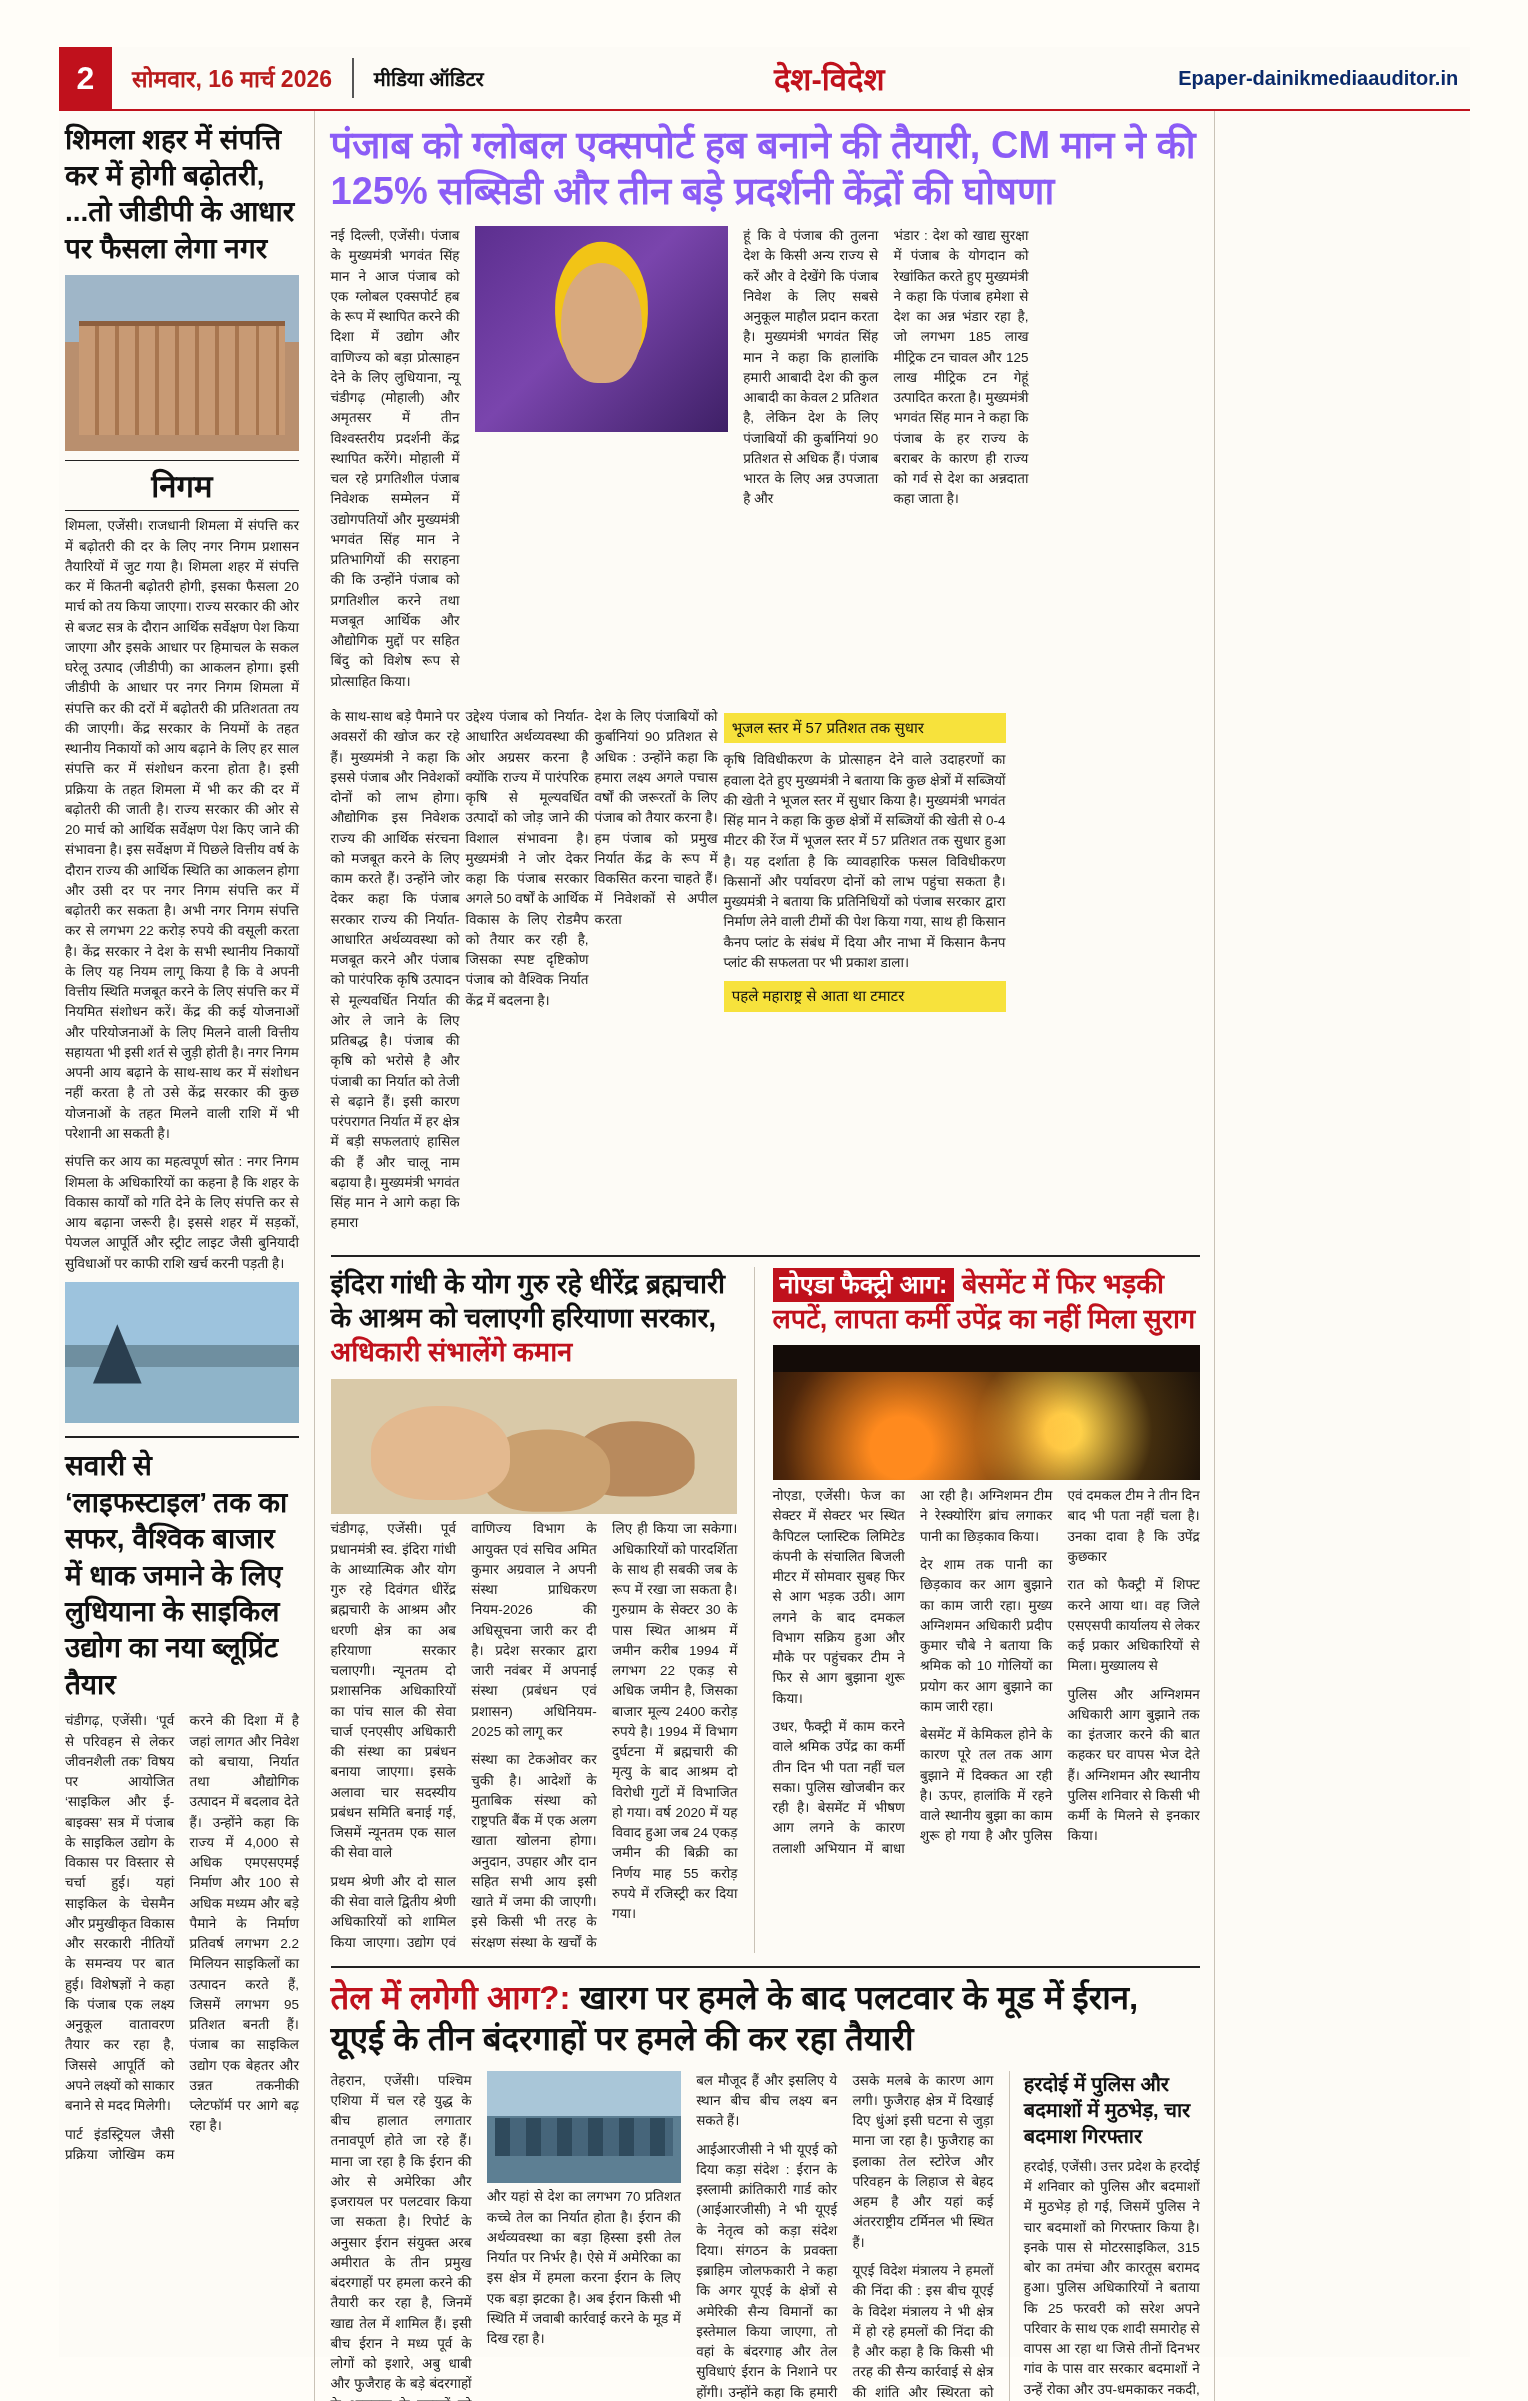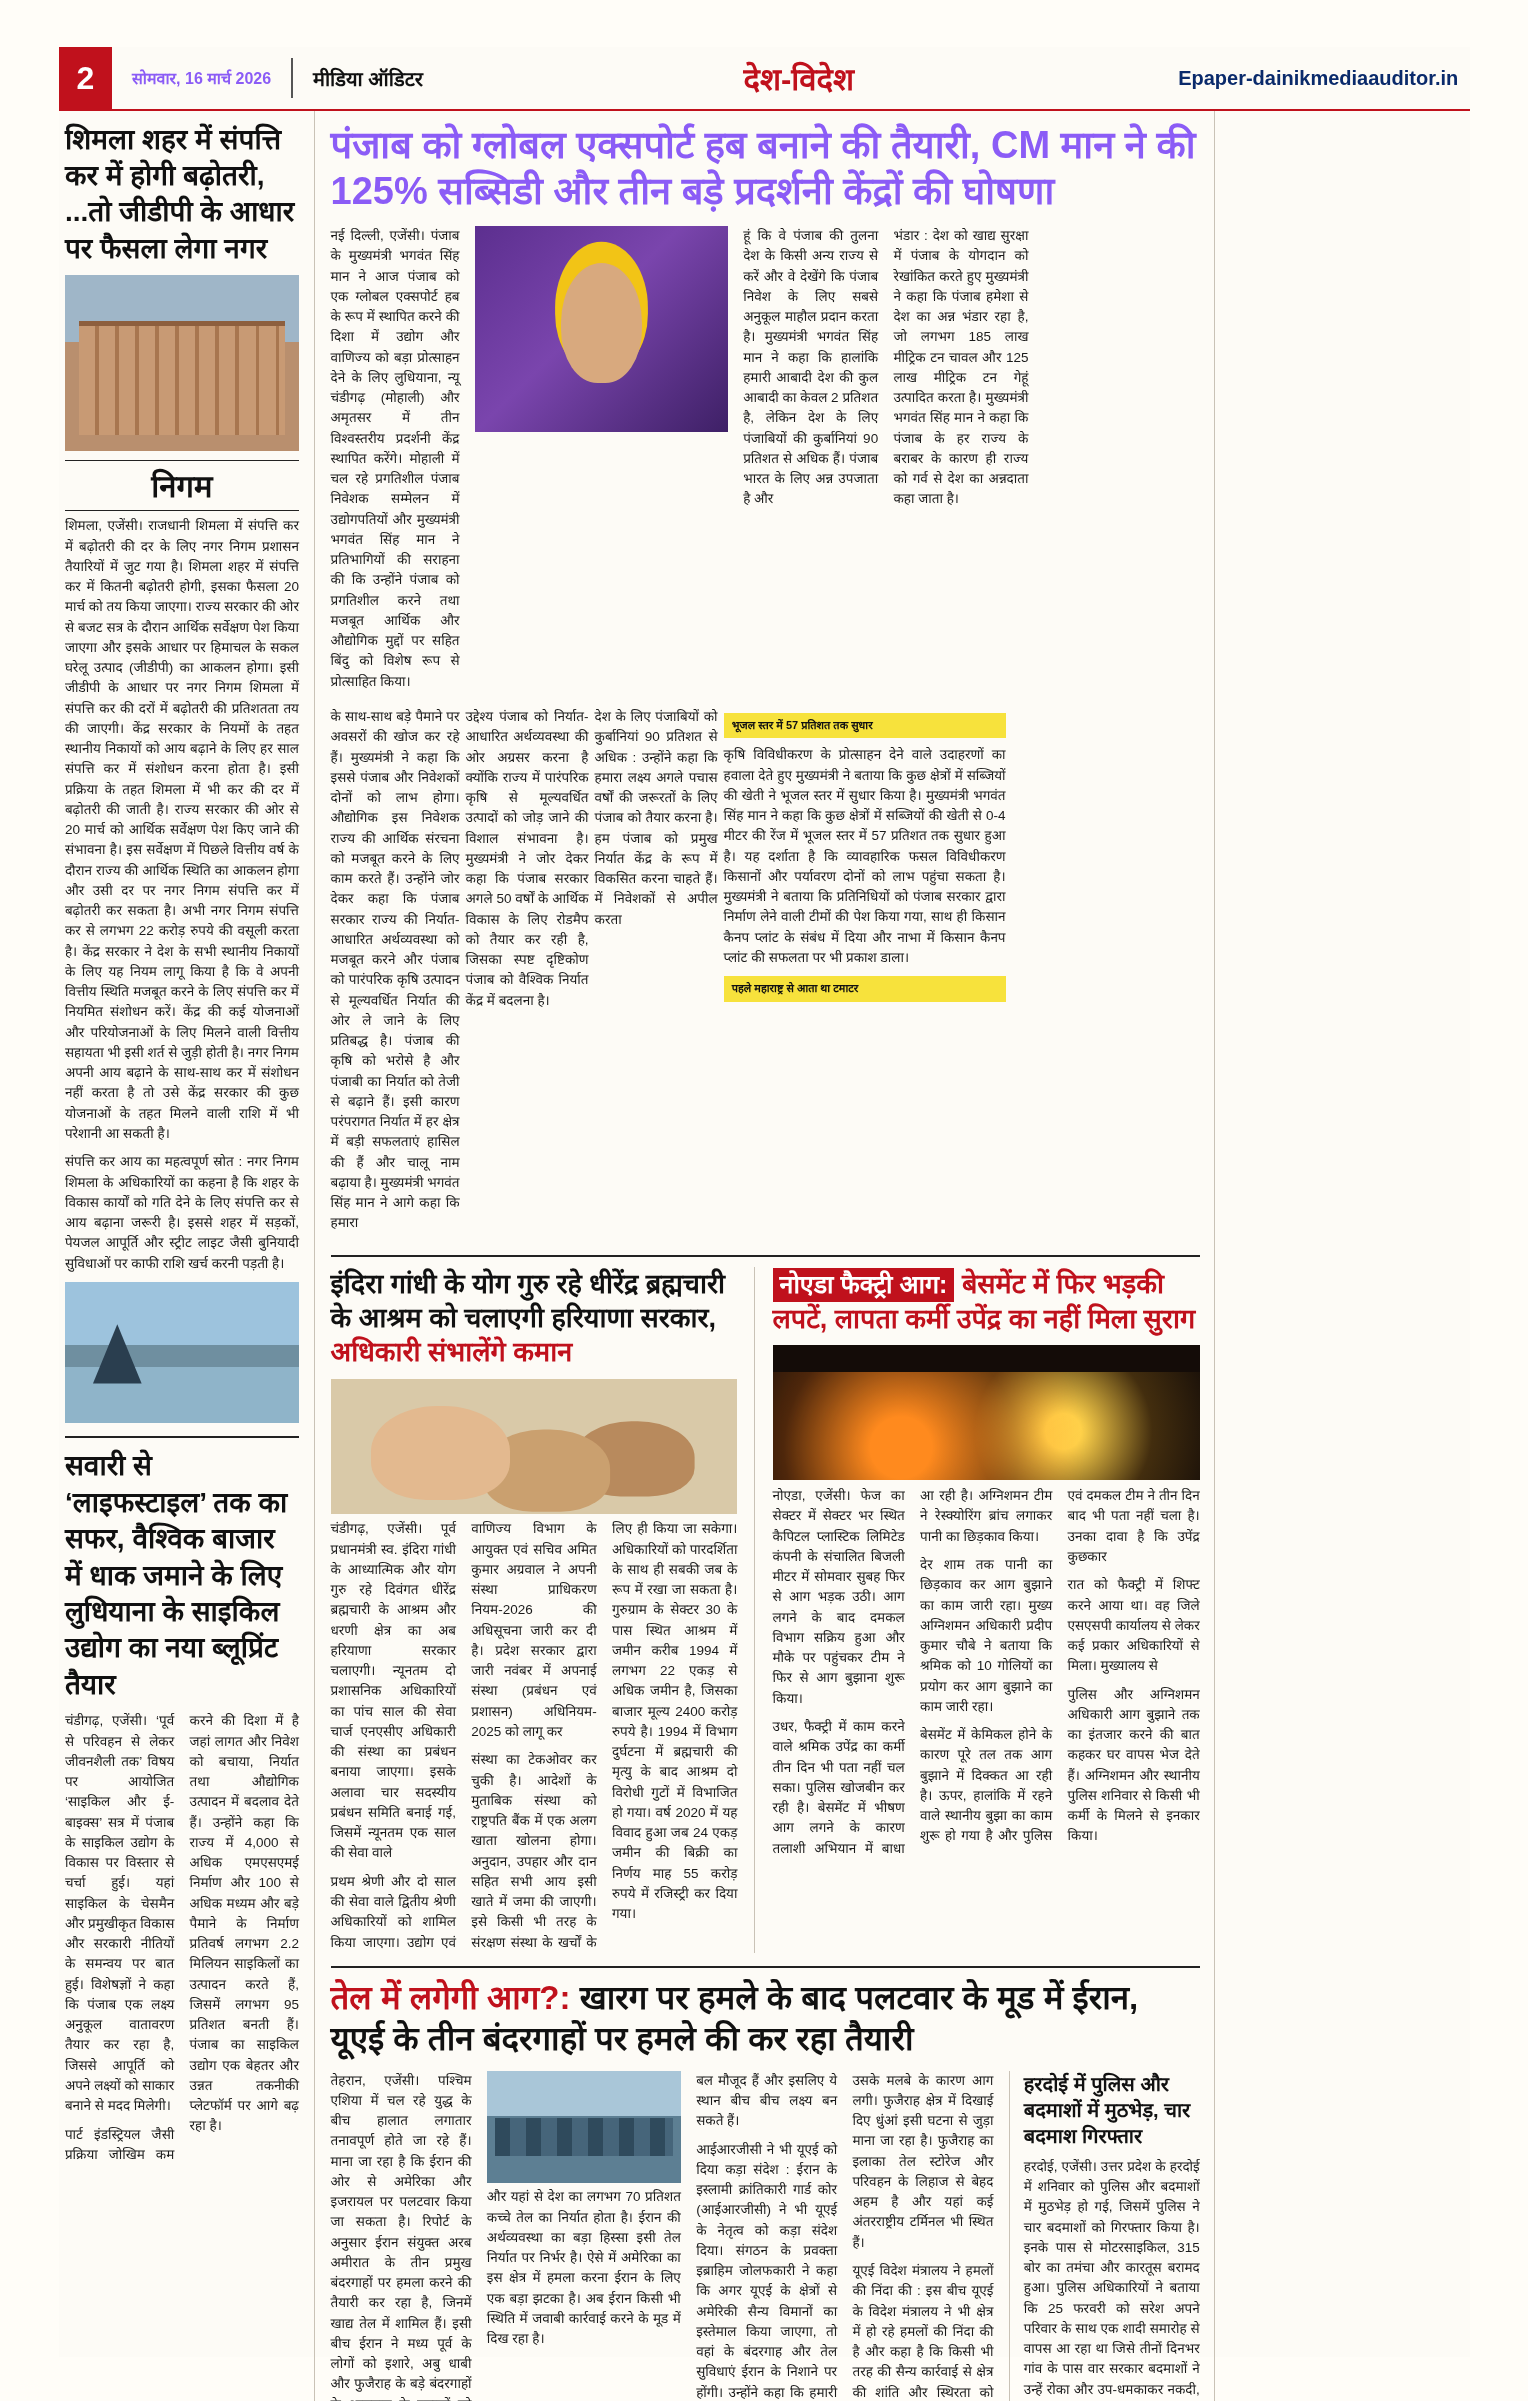--- a/index.html
+++ b/index.html
@@ -5,21 +5,21 @@
   html,body{margin:0;padding:0;background:#efeae2;}
   body{font-family:"Liberation Sans", sans-serif;}
   .page{width:1528px;height:2401px;background:#fffdf8;position:relative;margin:0 auto;
         box-sizing:border-box;padding:0;}
   .sheet{position:absolute;left:59px;top:47px;width:1411px;height:2310px;background:#fdfbf6;}
 
   
   .masthead{display:flex;align-items:stretch;height:62px;border-bottom:2.9px solid #c0111c;}
   .pagebox{width:53px;background:#c0111c;color:#fff;display:flex;align-items:center;justify-content:center;
            font-size:32px;font-weight:bold;}
-  .mdate{display:flex;align-items:center;padding:0 20px;font-size:16px;font-weight:bold;color:#8b5cf6;}
+  .mdate{display:flex;align-items:center;padding:0 20px;font-size:23px;font-weight:bold;color:#b91c1c;}
   .vsep{width:1.8px;background:#555;margin:10.6px 0;}
   .mbrand{display:flex;align-items:center;padding:0 20px;font-size:20px;font-weight:bold;color:#111;}
   .msection{flex:0 0 auto;display:flex;align-items:center;padding:0 23.5px;font-size:31px;font-weight:bold;color:#c0111c;}
   .mspacer{flex:1;}
   .msite{display:flex;align-items:center;padding:0 11.8px 0 23.5px;font-size:20px;font-weight:bold;color:#0a2a6b;}
 
   
   .body{display:flex;gap:0;}
   .leftcol{width:329px;border-right:1.2px solid #c9c2b6;padding:10.6px 15.3px 0 5.9px;box-sizing:border-box;}
   .midcol{flex:1;padding:10.6px 14px 0 15.3px;box-sizing:border-box;}
@@ -38,21 +38,21 @@
 
   .sectitle{text-align:center;font-size:31px;font-weight:bold;color:#111;margin:8.2px 0 5.9px 0;
             border-top:1.8px solid #222;border-bottom:1.8px solid #222;padding:3.5px 0;}
 
   .cols2{column-count:2;column-gap:15.3px;}
   .cols3{column-count:3;column-gap:15.3px;}
   p.t{font-size:13.5px;line-height:1.5;text-align:justify;margin:0 0 8.2px 0;color:#1b1b1b;
       hyphens:auto;}
   .rule{height:1.8px;background:#222;margin:13px 0 10.6px 0;}
 
-  .yellowbox{background:#f7e23c;padding:5.9px 8.2px;font-size:11px;font-weight:bold;color:#111;margin:5.9px 0 7px 0;line-height:1.25;}
+  .yellowbox{background:#f7e23c;padding:5.9px 8.2px;font-size:15px;font-weight:normal;color:#111;margin:5.9px 0 7px 0;line-height:1.25;}
 
   
   .ph-building{background:linear-gradient(#9fb6c8 0 38%, #b98f6e 38% 100%);}
   .ph-building:after{content:"";position:absolute;left:6%;top:26%;width:88%;height:62%;
       background:repeating-linear-gradient(90deg,#c89a74 0 16.5px,#a8764f 16.5px 20px);border-top:5.9px solid #8d5f3e;}
   .ph-cm{background:linear-gradient(135deg,#5c2f8f 0%, #7a45ad 45%, #3e2066 100%);}
   .ph-cm:after{content:"";position:absolute;left:34%;top:18%;width:32%;height:58%;border-radius:50% 50% 45% 45%;
       background:#d8a97e;box-shadow:0 -15.3px 0 5.9px #f2c416;}
   .ph-lake{background:linear-gradient(#9dc3dd 0 45%, #6f8fa0 45% 60%, #8fb4c9 60% 100%);}
   .ph-lake:after{content:"";position:absolute;left:12%;top:30%;width:26%;height:42%;background:#2a3e4f;

